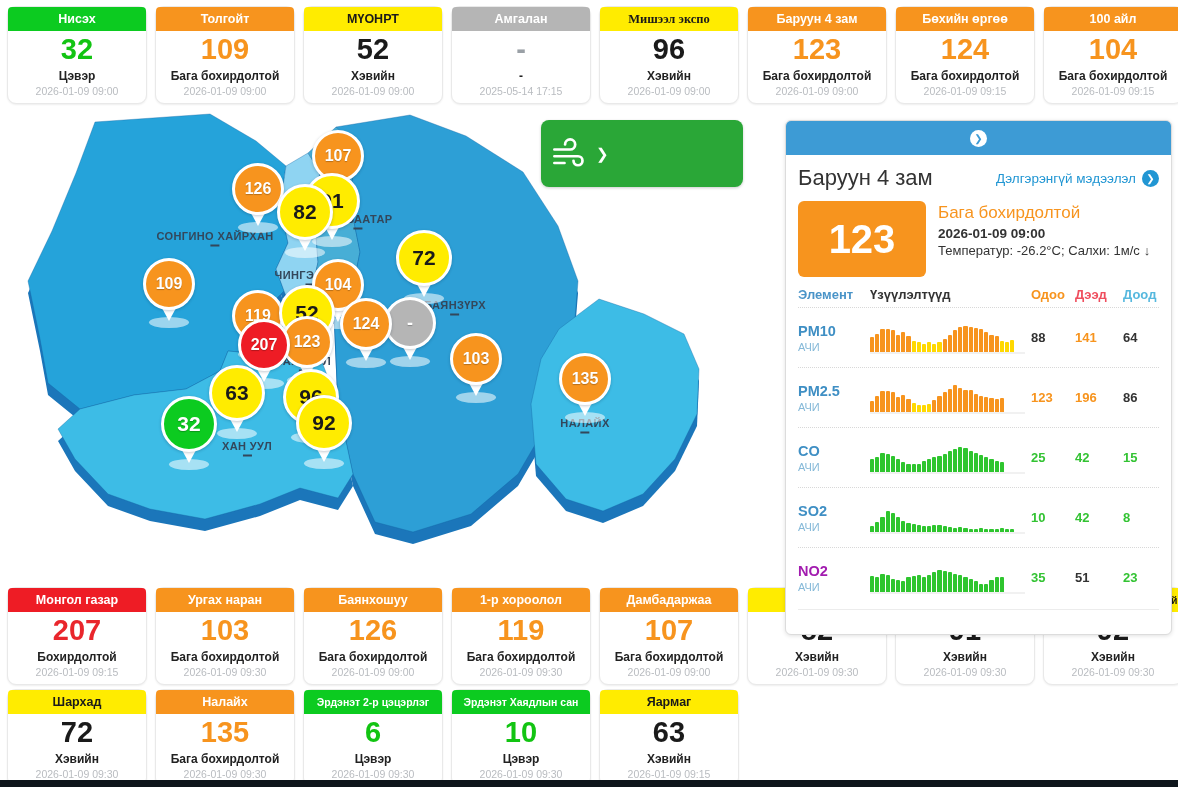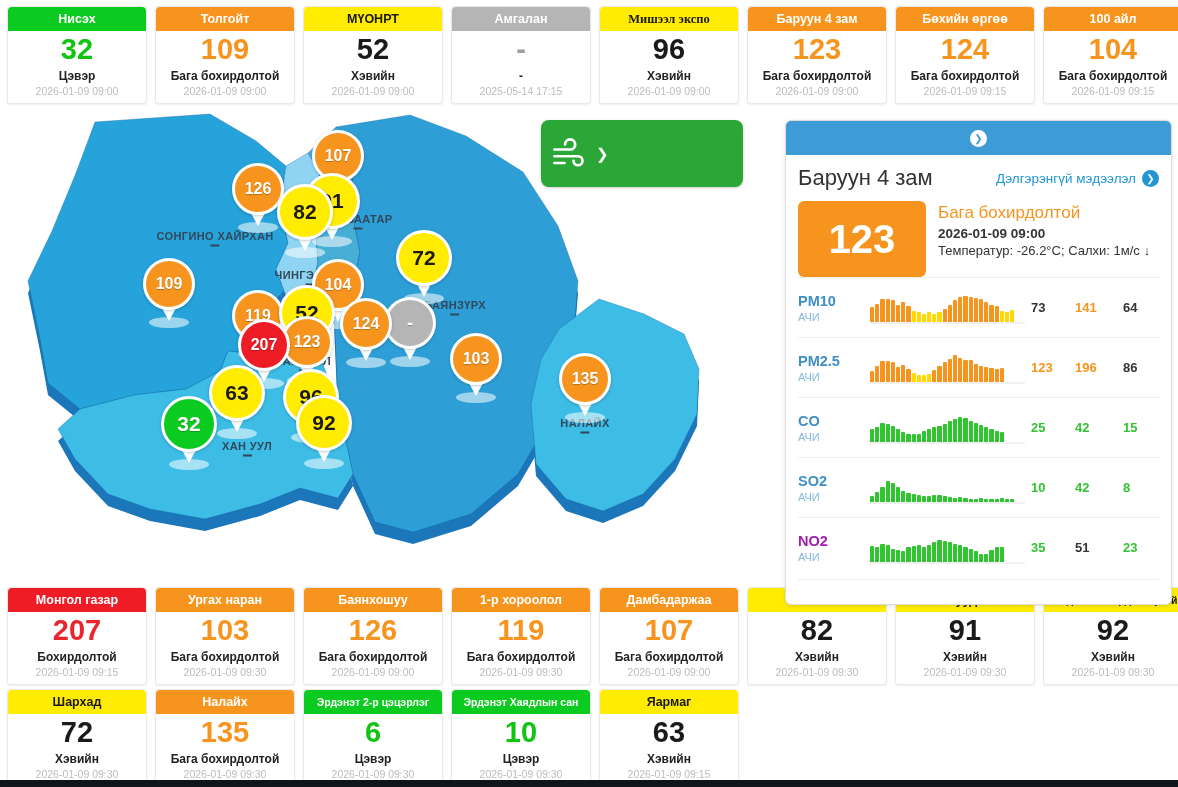--- a/index.html
+++ b/index.html
@@ -6,21 +6,21 @@
   body{
     width:1178px;height:787px;position:relative;overflow:hidden;
     background:#ffffff;font-family:"Liberation Sans","DejaVu Sans",sans-serif;
   }
   
   .cards-row{position:absolute;left:7px;display:flex;gap:8px;z-index:2;}
   #top-row{top:6px;}
   #bottom-row1{top:587px;}
   #bottom-row2{top:689px;}
   .card{
-    width:138px;background:#fff;border:1px solid #e9e9e9;border-radius:3px;
+    width:138px;background:#fff;border:1px solid #e9e9e9;border-radius:9px;
     text-align:center;height:96px;box-shadow:0 1px 2px rgba(0,0,0,.07);cursor:pointer;
   }
   .card-head{
     height:24px;line-height:24px;font-size:12.5px;font-weight:bold;
     border-radius:4px 4px 0 0;padding:0 2px;white-space:nowrap;overflow:hidden;
   }
   .card-value{font-size:29px;font-weight:bold;margin-top:3px;line-height:1.05;}
   .card-status{font-size:12px;font-weight:bold;color:#222;margin-top:5px;white-space:nowrap;overflow:hidden;}
   .card-date{font-size:10.5px;color:#b9bcc0;margin-top:2px;}
   
@@ -389,20 +389,27 @@
     <div class="aqi-row">
       <div class="aqi-box" id="aqi-box" style="background: rgb(247, 148, 30);">123</div>
       <div class="aqi-meta">
         <div class="aqi-status" id="aqi-status" style="color: rgb(247, 148, 30);">Бага бохирдолтой</div>
         <div class="aqi-date">2026-01-09 09:00</div>
         <div class="aqi-weather">
           <span>Температур: -26.2°C; Салхи: 1м/с</span><span class="wind-arrow">↓</span>
         </div>
       </div>
     </div>
+    <div class="cols">
+      <span class="c-el" id="col-el" style="color: rgb(74, 148, 200);">Элемент</span>
+      <span class="c-ind" id="col-ind" style="color: rgb(51, 51, 51);">Үзүүлэлтүүд</span>
+      <span class="c-now" id="col-now" style="color: rgb(247, 148, 30);">Одоо</span>
+      <span class="c-max" id="col-max" style="color: rgb(239, 78, 94);">Дээд</span>
+      <span class="c-min" id="col-min" style="color: rgb(86, 184, 222);">Доод</span>
+    </div>
     <div id="element-rows">
         <div class="prow">
           <div class="el-cell">
             <div class="el-name" style="color: rgb(63, 143, 196);">PM10</div>
             <div class="el-sub" style="color: rgb(133, 185, 216);">АЧИ</div>
           </div>
           <div class="bars">
             <div class="bar" style="height: 15px; background: rgb(247, 148, 30);"></div>
             <div class="bar" style="height: 18px; background: rgb(247, 148, 30);"></div>
             <div class="bar" style="height: 23px; background: rgb(247, 148, 30);"></div>
@@ -425,21 +432,21 @@
             <div class="bar" style="height: 25px; background: rgb(247, 148, 30);"></div>
             <div class="bar" style="height: 24px; background: rgb(247, 148, 30);"></div>
             <div class="bar" style="height: 23px; background: rgb(247, 148, 30);"></div>
             <div class="bar" style="height: 20px; background: rgb(247, 148, 30);"></div>
             <div class="bar" style="height: 17px; background: rgb(247, 148, 30);"></div>
             <div class="bar" style="height: 16px; background: rgb(247, 148, 30);"></div>
             <div class="bar" style="height: 11px; background: rgb(255, 216, 0);"></div>
             <div class="bar" style="height: 10px; background: rgb(255, 216, 0);"></div>
             <div class="bar" style="height: 12px; background: rgb(255, 216, 0);"></div>
           </div>
-          <div class="v-now" style="color: rgb(51, 51, 51);">73</div>
+          <div class="v-now" style="color: rgb(51, 51, 51);">88</div>
           <div class="v-max" style="color: rgb(247, 148, 30);">141</div>
           <div class="v-min" style="color: rgb(51, 51, 51);">64</div>
         </div>
         <div class="prow">
           <div class="el-cell">
             <div class="el-name" style="color: rgb(63, 143, 196);">PM2.5</div>
             <div class="el-sub" style="color: rgb(133, 185, 216);">АЧИ</div>
           </div>
           <div class="bars">
             <div class="bar" style="height: 11px; background: rgb(247, 148, 30);"></div>

